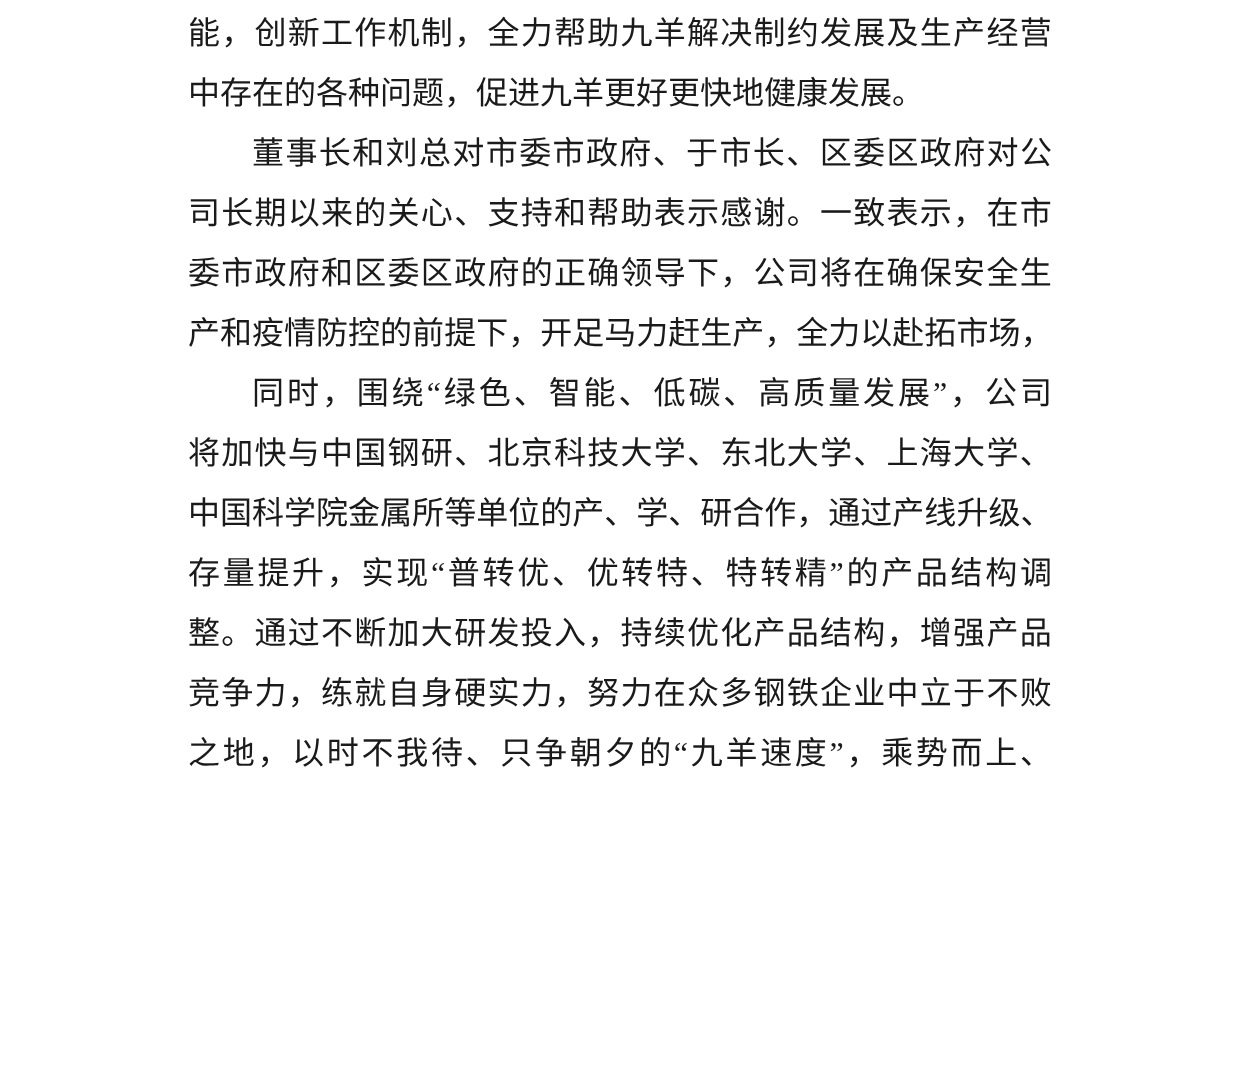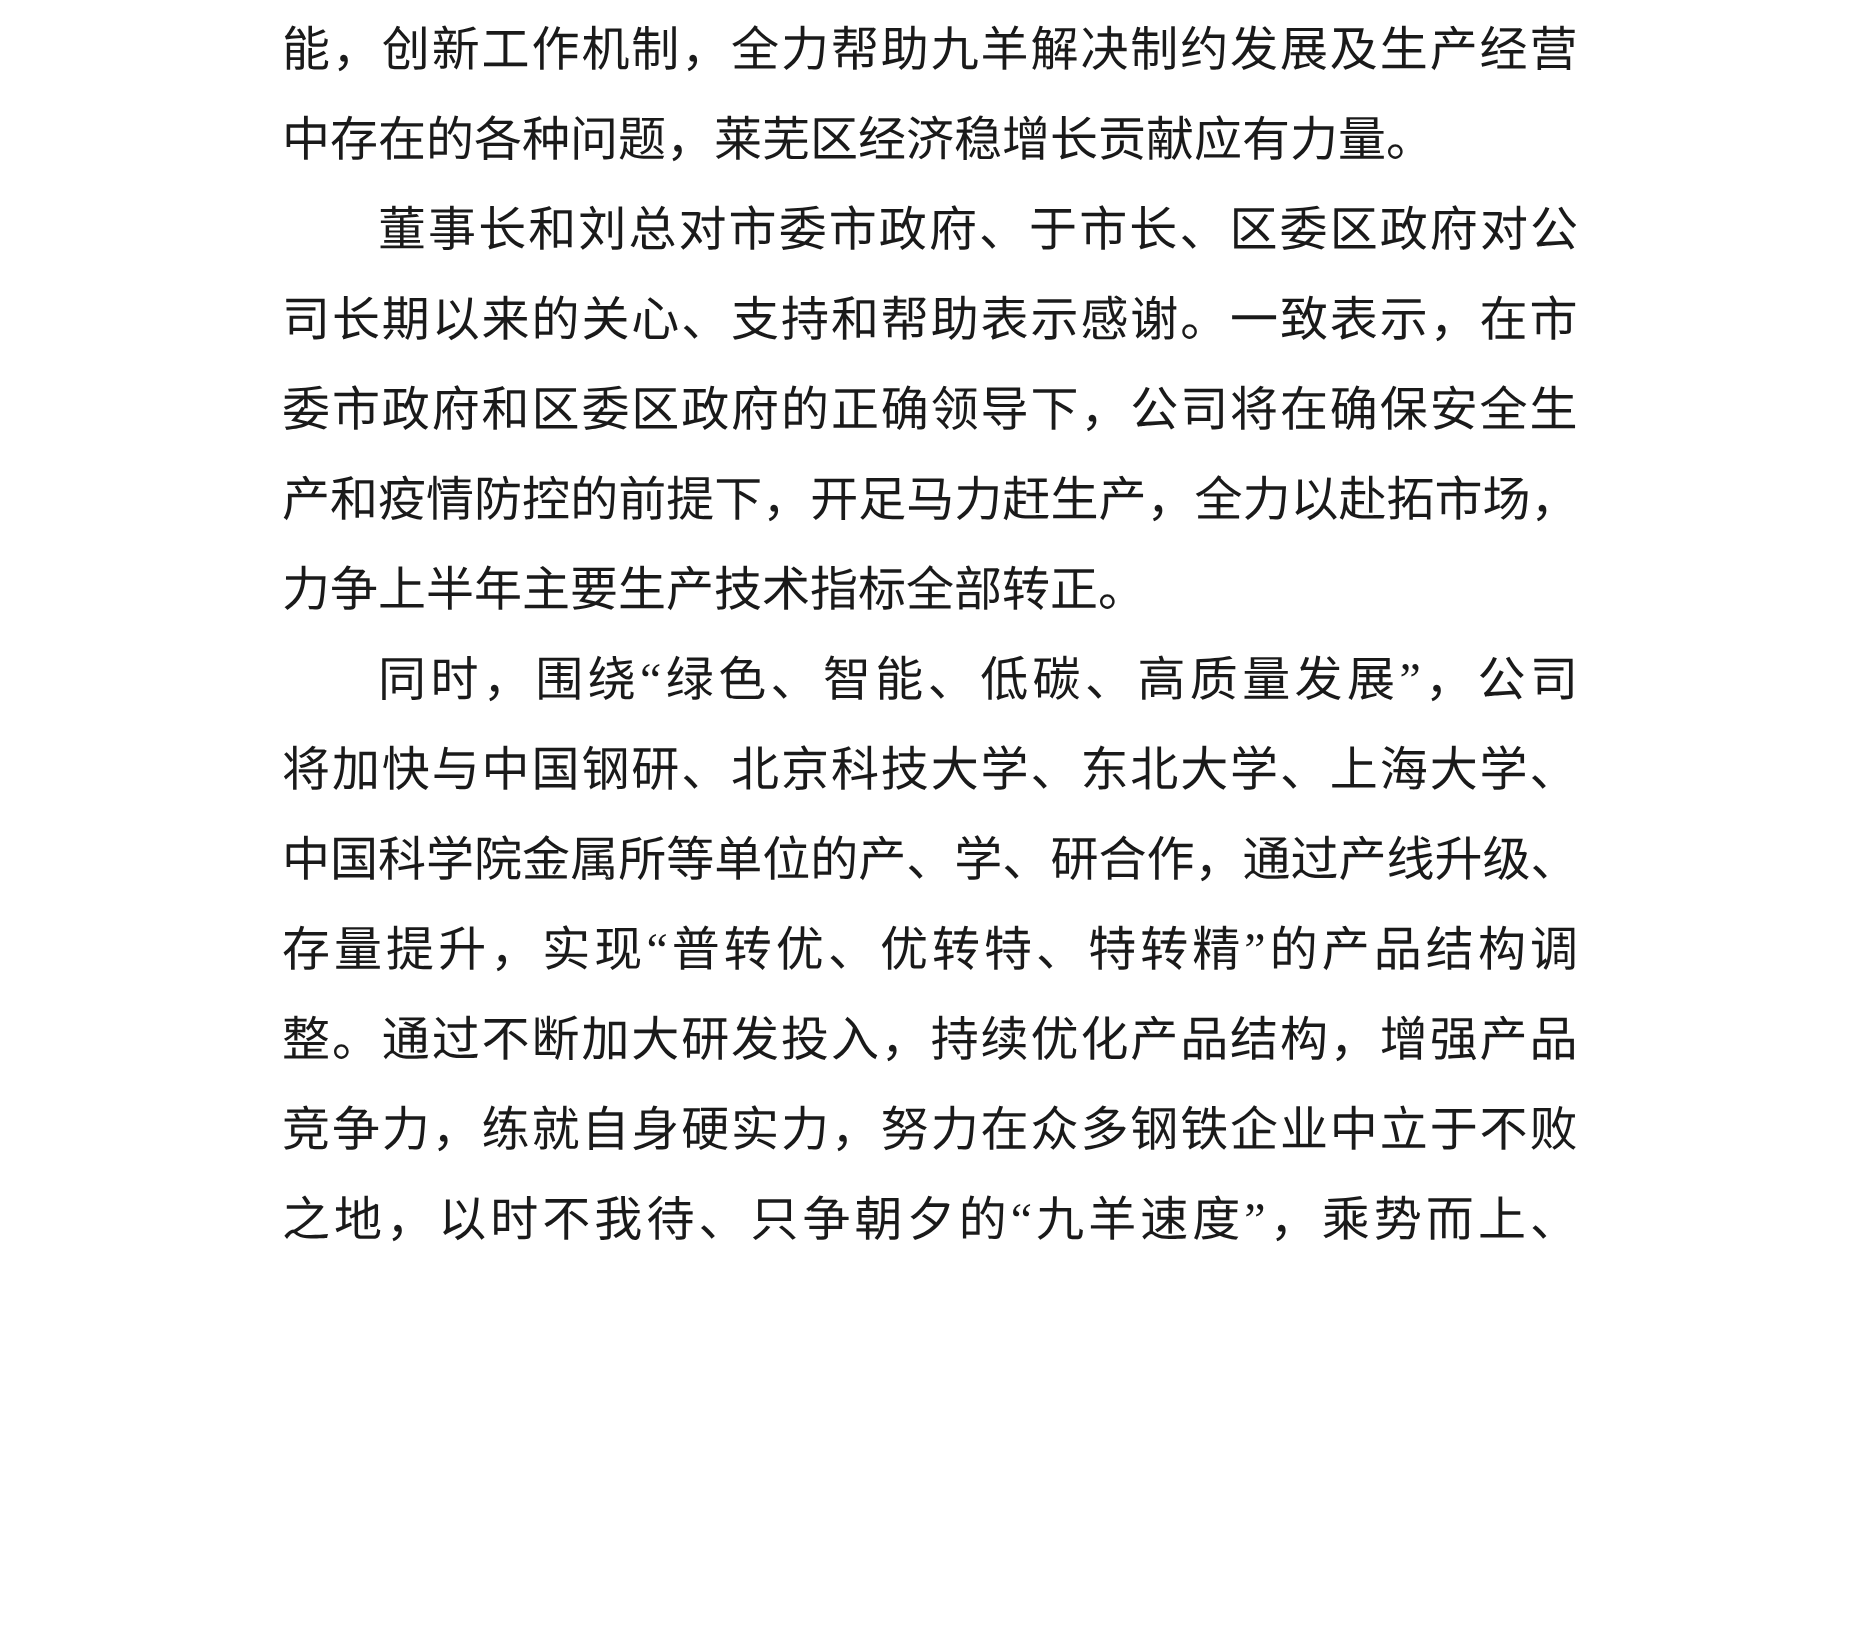--- a/index.html
+++ b/index.html
@@ -72,21 +72,21 @@
         <span class="ch">制</span>
         <span class="ch">约</span>
         <span class="ch">发</span>
         <span class="ch">展</span>
         <span class="ch">及</span>
         <span class="ch">生</span>
         <span class="ch">产</span>
         <span class="ch">经</span>
         <span class="ch">营</span>
       </div>
-      <div class="line">中存在的各种问题，莱芜区经济稳增长贡献应有力量。</div>
+      <div class="line">中存在的各种问题，促进九羊更好更快地健康发展。</div>
       <div class="line justify indent">
         <span class="ch">董</span>
         <span class="ch">事</span>
         <span class="ch">长</span>
         <span class="ch">和</span>
         <span class="ch">刘</span>
         <span class="ch">总</span>
         <span class="ch">对</span>
         <span class="ch">市</span>
         <span class="ch">委</span>
@@ -184,21 +184,20 @@
         <span class="ch">，</span>
         <span class="ch">全</span>
         <span class="ch">力</span>
         <span class="ch">以</span>
         <span class="ch">赴</span>
         <span class="ch">拓</span>
         <span class="ch">市</span>
         <span class="ch">场</span>
         <span class="ch">，</span>
       </div>
-      <div class="line">力争上半年主要生产技术指标全部转正。</div>
       <div class="line justify indent">
         <span class="ch">同</span>
         <span class="ch">时</span>
         <span class="ch">，</span>
         <span class="ch">围</span>
         <span class="ch">绕</span>
         <span class="ch">“</span>
         <span class="ch">绿</span>
         <span class="ch">色</span>
         <span class="ch">、</span>

